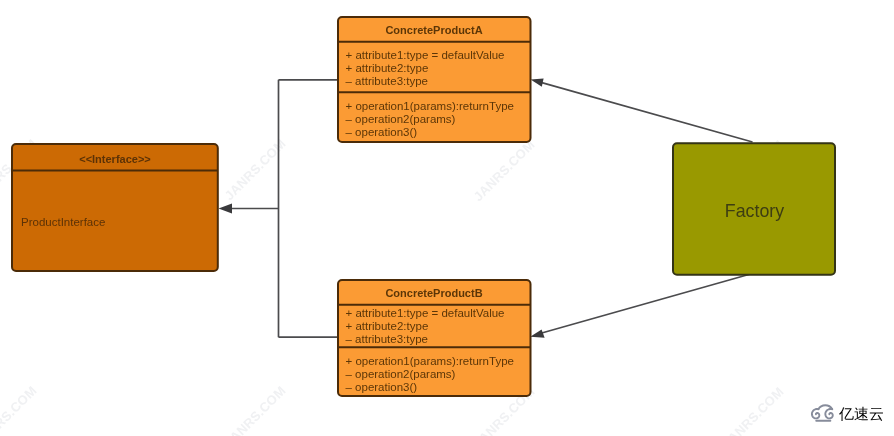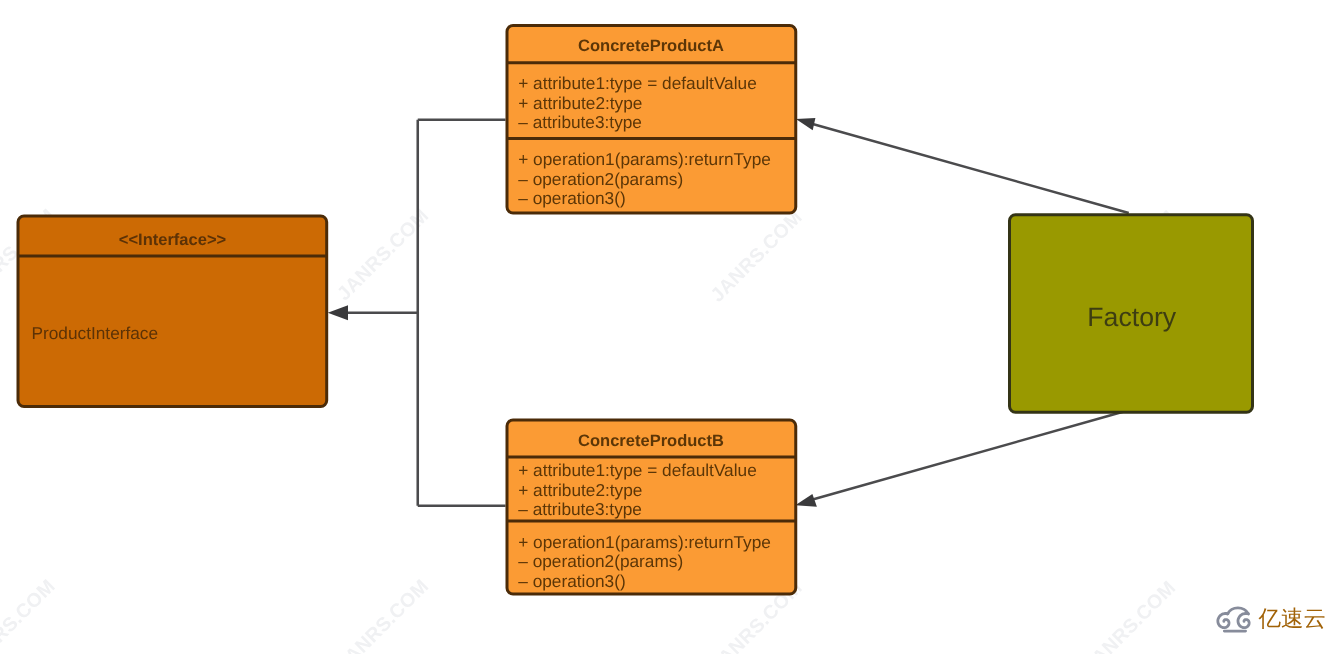--- a/index.html
+++ b/index.html
@@ -11,22 +11,22 @@
   .cls-title{font-family:"Liberation Sans",sans-serif;font-size:11px;font-weight:bold;
              text-anchor:middle;}
   .cls-row{font-family:"Liberation Sans",sans-serif;font-size:11.5px;}
   .iface-stereo{font-family:"Liberation Sans",sans-serif;font-size:11px;font-weight:bold;
              text-anchor:middle;}
   .iface-name{font-family:"Liberation Sans",sans-serif;font-size:11.5px;}
   .factory-label{font-family:"Liberation Sans",sans-serif;font-size:17.8px;text-anchor:middle;}
   .wm{font-family:"Liberation Sans",sans-serif;font-size:13px;font-weight:bold;
       fill:#f0f1f3;letter-spacing:0.2px;}
   #logo{position:absolute;left:810px;top:404px;display:flex;align-items:flex-start;gap:3px;white-space:nowrap;}
-  #logo .logo-text{font-size:15px;line-height:19px;color:#a16207;
-      font-family:Liberation Serif, serif;letter-spacing:0px;}
+  #logo .logo-text{font-size:15px;line-height:19px;color:#000000;
+      font-family:Liberation Sans, sans-serif;letter-spacing:0px;}
 </style>
 </head>
 <body>
 
 <div id="stage">
 <svg class="diagram" viewBox="0 0 894 436">
 
   <g>
     <text class="wm" transform="translate(-19,201) rotate(-45)">JANRS.COM</text>
     <text class="wm" transform="translate(230,201) rotate(-45)">JANRS.COM</text>

